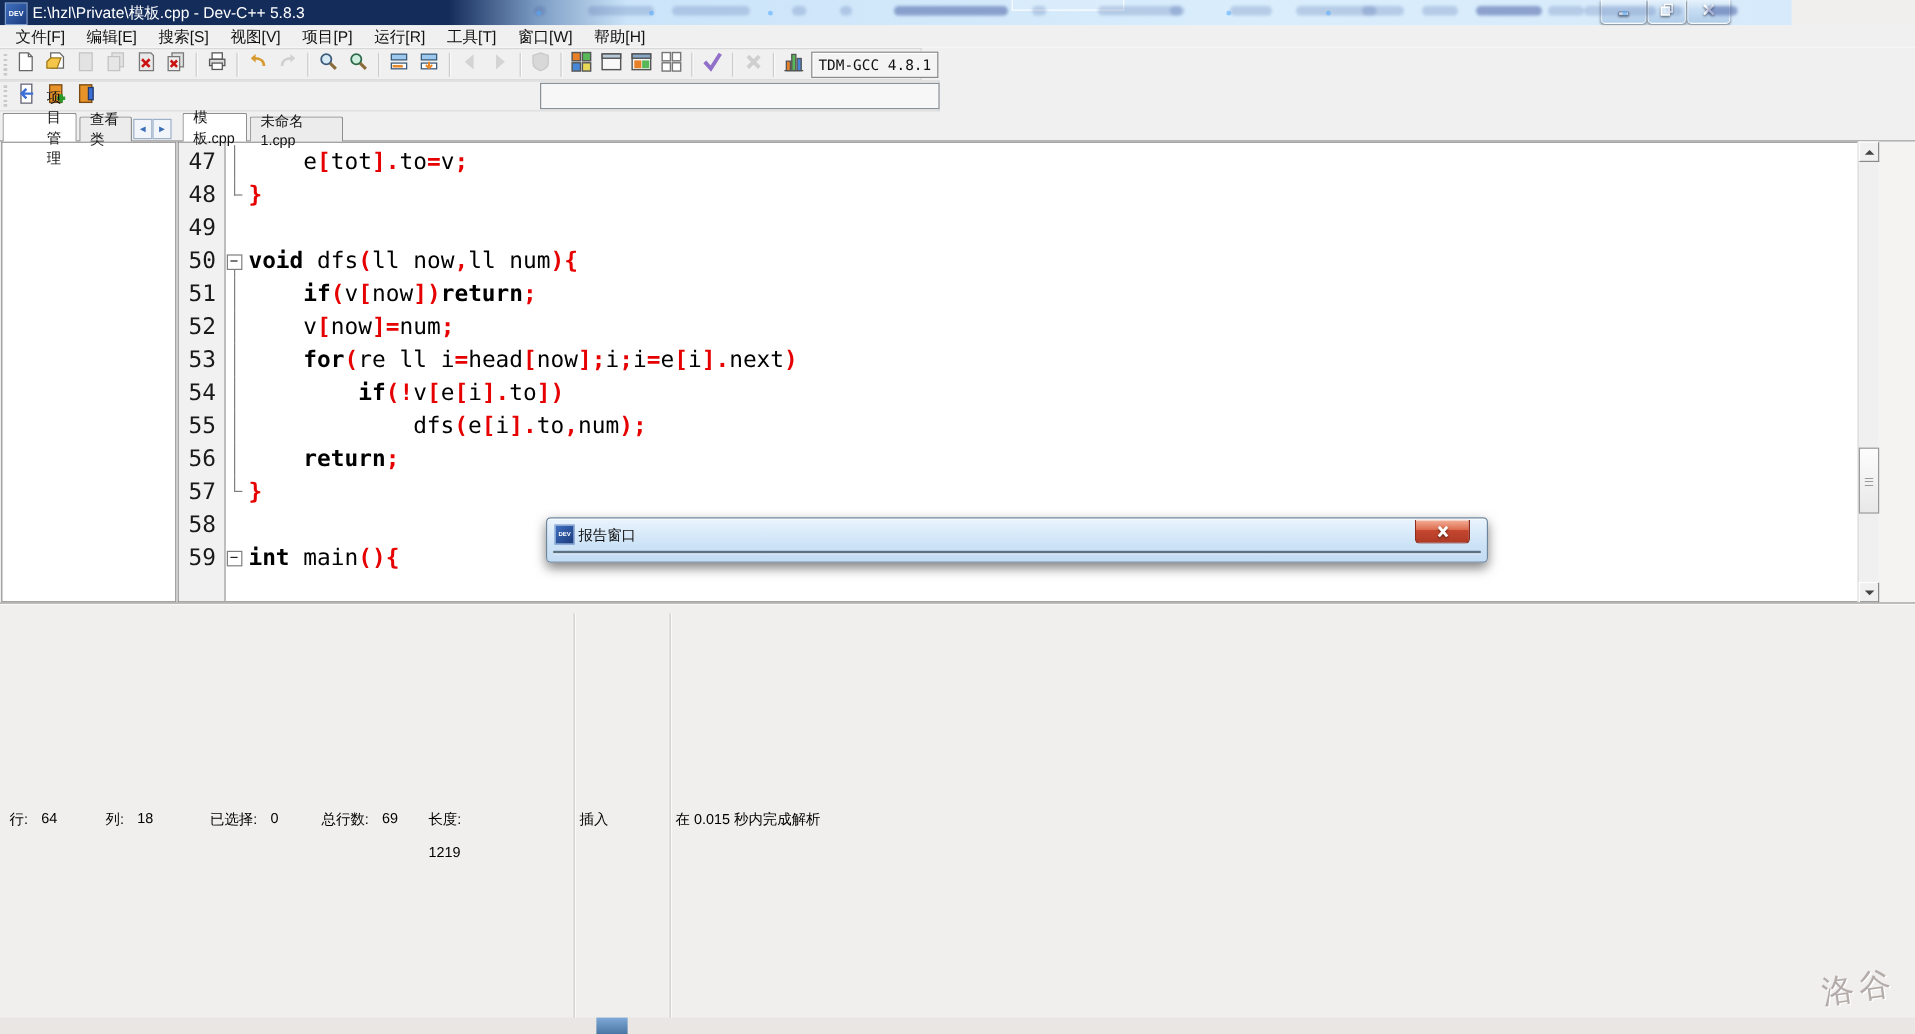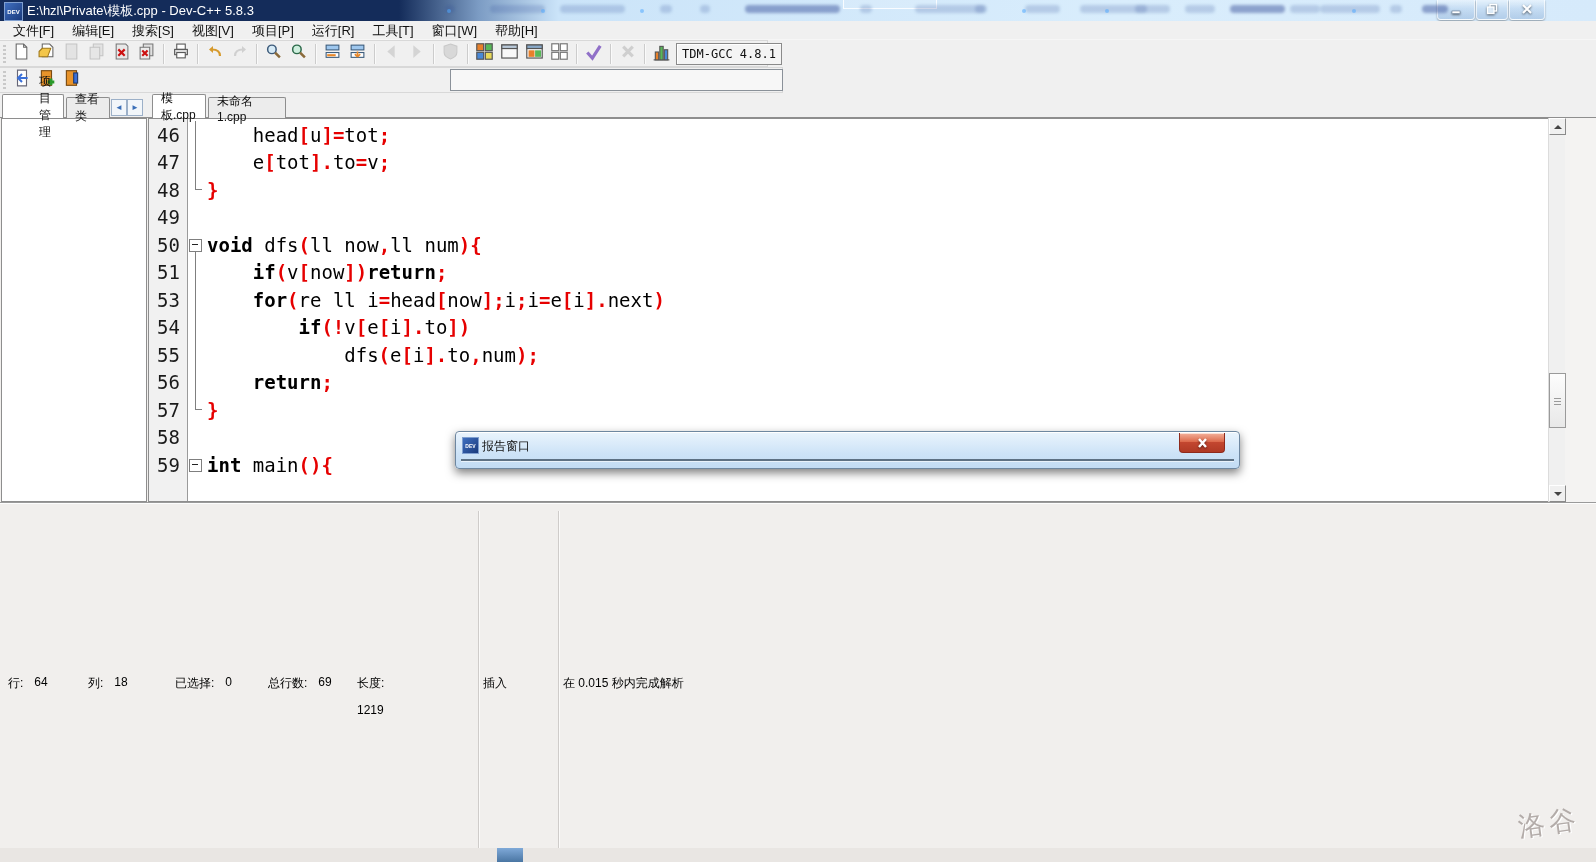--- a/index.html
+++ b/index.html
@@ -1,20 +1,20 @@
 <!DOCTYPE html>
 <html><head>
 <meta charset="utf-8">
 <style>
   html,body{margin:0;padding:0;}
   body{width:1596px;height:862px;position:relative;overflow:hidden;background:#f1efed;
        font-family:"Liberation Sans",sans-serif;-webkit-font-smoothing:antialiased;}
   
-  .titlebar{position:absolute;left:0;top:0;width:1596px;height:21px;
-    background:linear-gradient(90deg,#142c5a 0%,#142c5a 25%,#7c9cc4 30%,#cbe4f9 35%,#d9edfc 70%,#d6eafb 100%);}
+  .titlebar{position:absolute;left:0;top:0;width:1473px;height:21px;
+    background:linear-gradient(90deg,#142c5a 0%,#142c5a 25%,#7c9cc4 30%,#cbe4f9 35%,#d9edfc 70%,#d6eafb 100%);padding-left:20px;}
   .title-icon{position:absolute;left:4px;top:2px;width:17px;height:17px;border:1px solid #7f9fd0;
     background:linear-gradient(135deg,#3f6fc0,#1a3a7c);color:#fff;font-size:6px;font-weight:bold;
     display:flex;align-items:center;justify-content:center;line-height:1;letter-spacing:0;}
   .title-text{position:absolute;left:27px;top:0;height:21px;line-height:21px;color:#ffffff;font-size:13px;}
   .ghost{position:absolute;top:5px;height:8px;border-radius:4px;background:rgba(45,75,150,0.20);filter:blur(1.5px);}
   .ghost.dark{background:rgba(35,60,140,0.42);}
   .ghost-dot{position:absolute;top:9px;width:4px;height:4px;border-radius:2px;background:rgba(80,170,255,0.55);}
   .ghost-box{position:absolute;left:843px;top:0;width:92px;height:8px;border:1px solid rgba(255,255,255,0.85);
     border-top:none;background:rgba(255,255,255,0.12);}
   .win-controls{position:absolute;right:50px;top:0;height:19px;display:flex;}
@@ -422,25 +422,20 @@
       <div class="tab" style="left: 208px; width: 78px;">未命名1.cpp</div>
     </div>
 </div>
 
 <div class="sidebar-panel"></div>
 
 <div class="editor-panel">
   <div class="gutter-bg"></div>
   <div class="code-lines">
       <div class="crow">
-        <div class="lnum">46</div>
-        <div class="fold f-line"></div>
-        <div class="ctext"><span class="tk-ws">    </span><span class="tk-id">head</span><span class="tk-sym">[</span><span class="tk-id">u</span><span class="tk-sym">]=</span><span class="tk-id">tot</span><span class="tk-sym">;</span></div>
-      </div>
-      <div class="crow">
         <div class="lnum">47</div>
         <div class="fold f-line"></div>
         <div class="ctext"><span class="tk-ws">    </span><span class="tk-id">e</span><span class="tk-sym">[</span><span class="tk-id">tot</span><span class="tk-sym">].</span><span class="tk-id">to</span><span class="tk-sym">=</span><span class="tk-id">v</span><span class="tk-sym">;</span></div>
       </div>
       <div class="crow">
         <div class="lnum">48</div>
         <div class="fold f-end"></div>
         <div class="ctext"><span class="tk-sym">}</span></div>
       </div>
       <div class="crow">
@@ -452,20 +447,25 @@
         <div class="lnum">50</div>
         <div class="fold f-boxline">
           <span class="fbox"></span>
         </div>
         <div class="ctext"><span class="tk-kw">void</span><span class="tk-ws"> </span><span class="tk-id">dfs</span><span class="tk-sym">(</span><span class="tk-id">ll</span><span class="tk-ws"> </span><span class="tk-id">now</span><span class="tk-sym">,</span><span class="tk-id">ll</span><span class="tk-ws"> </span><span class="tk-id">num</span><span class="tk-sym">){</span></div>
       </div>
       <div class="crow">
         <div class="lnum">51</div>
         <div class="fold f-line"></div>
         <div class="ctext"><span class="tk-ws">    </span><span class="tk-kw">if</span><span class="tk-sym">(</span><span class="tk-id">v</span><span class="tk-sym">[</span><span class="tk-id">now</span><span class="tk-sym">])</span><span class="tk-kw">return</span><span class="tk-sym">;</span></div>
+      </div>
+      <div class="crow">
+        <div class="lnum">52</div>
+        <div class="fold f-line"></div>
+        <div class="ctext"><span class="tk-ws">    </span><span class="tk-id">v</span><span class="tk-sym">[</span><span class="tk-id">now</span><span class="tk-sym">]=</span><span class="tk-id">num</span><span class="tk-sym">;</span></div>
       </div>
       <div class="crow">
         <div class="lnum">53</div>
         <div class="fold f-line"></div>
         <div class="ctext"><span class="tk-ws">    </span><span class="tk-kw">for</span><span class="tk-sym">(</span><span class="tk-id">re</span><span class="tk-ws"> </span><span class="tk-id">ll</span><span class="tk-ws"> </span><span class="tk-id">i</span><span class="tk-sym">=</span><span class="tk-id">head</span><span class="tk-sym">[</span><span class="tk-id">now</span><span class="tk-sym">];</span><span class="tk-id">i</span><span class="tk-sym">;</span><span class="tk-id">i</span><span class="tk-sym">=</span><span class="tk-id">e</span><span class="tk-sym">[</span><span class="tk-id">i</span><span class="tk-sym">].</span><span class="tk-id">next</span><span class="tk-sym">)</span></div>
       </div>
       <div class="crow">
         <div class="lnum">54</div>
         <div class="fold f-line"></div>
         <div class="ctext"><span class="tk-ws">        </span><span class="tk-kw">if</span><span class="tk-sym">(!</span><span class="tk-id">v</span><span class="tk-sym">[</span><span class="tk-id">e</span><span class="tk-sym">[</span><span class="tk-id">i</span><span class="tk-sym">].</span><span class="tk-id">to</span><span class="tk-sym">])</span></div>

